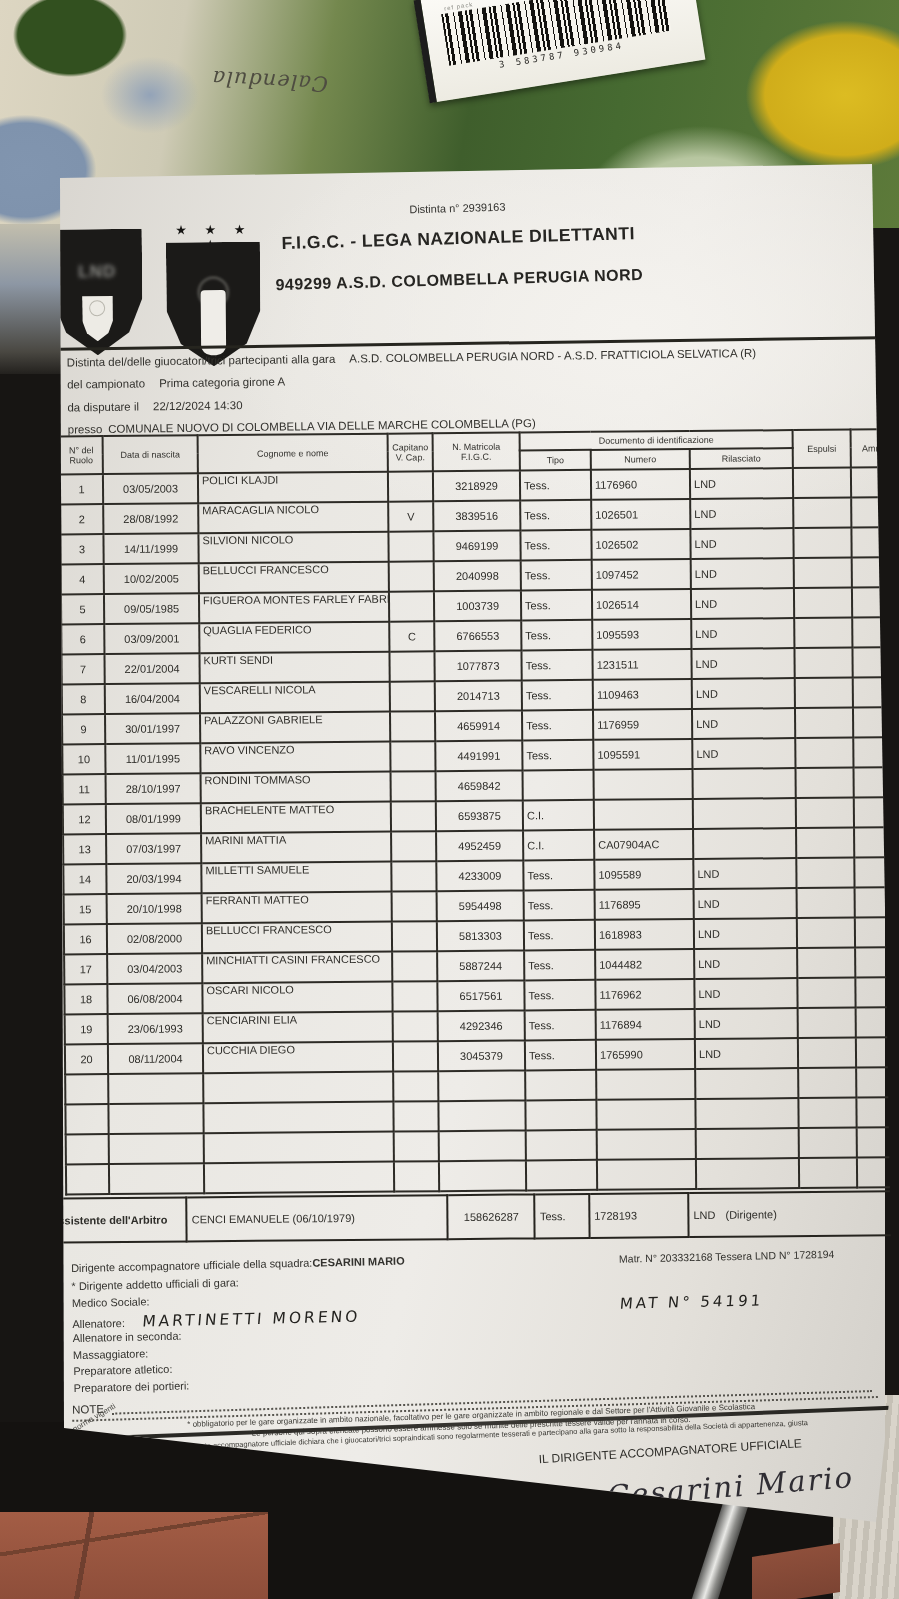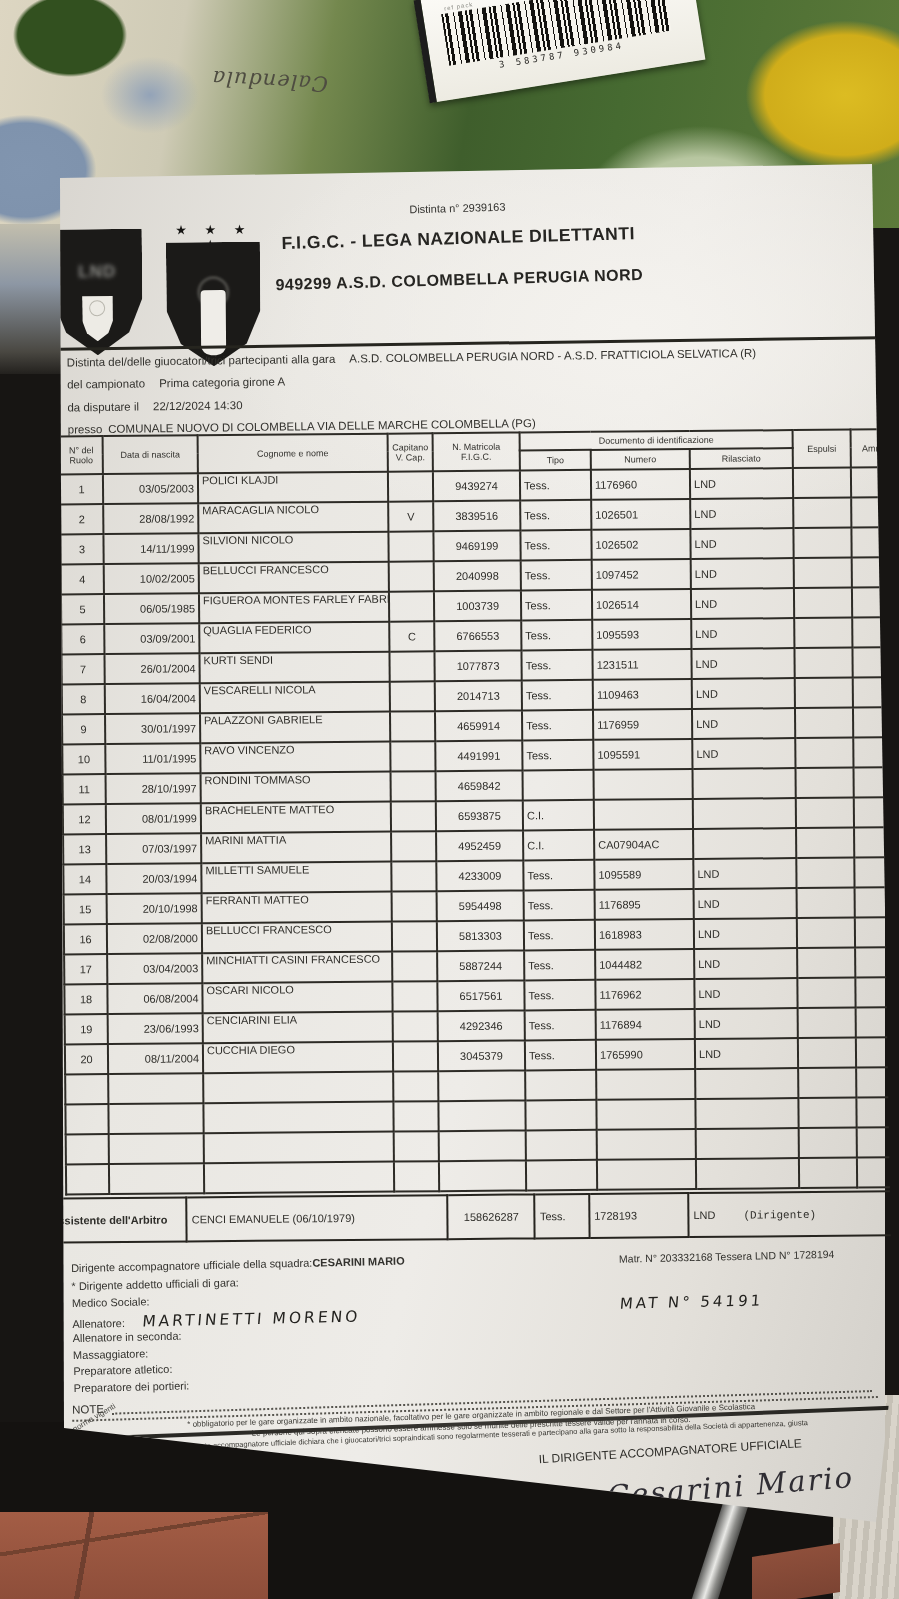--- a/index.html
+++ b/index.html
@@ -87,37 +87,37 @@
   table.roster{position:absolute;left:0;top:272px;width:873px;
     border-collapse:collapse;table-layout:fixed;}
   table.roster th,table.roster td{border:2px solid #2d2b26;padding:0 3px;overflow:hidden;
     white-space:nowrap;font-weight:normal;}
   table.roster th{font-size:9px;text-align:center;white-space:pre-line;line-height:1.15;color:#33322e;}
   table.roster td{font-size:11px;color:#2e2d29;}
   table.roster .c-idx,table.roster th.h-idx{border:none;background:transparent;
     text-align:right;font-size:10px;color:#45443f;padding-right:5px;}
   tr.hrow1{height:18px;} tr.hrow2{height:20px;} tr.drow{height:30px;}
   td.c-n{text-align:center;}
-  td.c-dob{text-align:right;}
+  td.c-dob{text-align:center;}
   td.c-name{vertical-align:top;font-size:10.5px;padding-top:1px;}
   td.c-cap{text-align:center;}
   td.c-matricola{text-align:center;}
   td.c-tipo{padding-left:6px;}
   td.c-numero{padding-left:8px;}
   td.c-rilasciato{padding-left:10px;}
 
   
   table.assist{position:absolute;left:0;top:1034px;width:853px;
     border-collapse:collapse;table-layout:fixed;}
   table.assist td{border:2.5px solid #26241f;font-size:11px;color:#2e2d29;
     padding:0 4px;white-space:nowrap;overflow:hidden;height:42px;}
   td.a-label{font-weight:bold;white-space:pre-line;font-size:11px;padding-left:12px;}
   td.a-matr{text-align:center;}
   td.a-tipo{padding-left:6px;}
-  .role-note{margin-left:28px;font-family:Liberation Mono, monospace;}
+  .role-note{margin-left:10px;}
 
   
   .officials{position:absolute;left:26px;top:1086px;width:815px;font-size:11px;
     color:#33322e;transform:rotate(-0.8deg);}
   .officials .ol{position:absolute;left:0;white-space:nowrap;}
   .off-right{position:absolute;left:548px;white-space:nowrap;font-size:10.5px;}
   .hand{font-family:"DejaVu Sans",sans-serif;font-weight:500;letter-spacing:3px;
     transform:skewX(-6deg);display:inline-block;font-size:15px;color:#23221f;}
   .hand-big{font-size:15.5px;}
 
@@ -234,21 +234,21 @@
             <th>Rilasciato</th>
           </tr>
         </thead>
         <tbody>
             <tr class="drow">
               <td class="c-idx">1</td>
               <td class="c-n">1</td>
               <td class="c-dob">03/05/2003</td>
               <td class="c-name">POLICI KLAJDI</td>
               <td class="c-cap"></td>
-              <td class="c-matricola">9439274</td>
+              <td class="c-matricola">3218929</td>
               <td class="c-tipo">Tess.</td>
               <td class="c-numero">1176960</td>
               <td class="c-rilasciato">LND</td>
               <td class="c-espulsi"></td>
               <td class="c-ammoniti"></td>
             </tr>
             <tr class="drow">
               <td class="c-idx">2</td>
               <td class="c-n">2</td>
               <td class="c-dob">28/08/1992</td>
@@ -283,21 +283,21 @@
               <td class="c-matricola">2040998</td>
               <td class="c-tipo">Tess.</td>
               <td class="c-numero">1097452</td>
               <td class="c-rilasciato">LND</td>
               <td class="c-espulsi"></td>
               <td class="c-ammoniti"></td>
             </tr>
             <tr class="drow">
               <td class="c-idx">5</td>
               <td class="c-n">5</td>
-              <td class="c-dob">06/05/1985</td>
+              <td class="c-dob">09/05/1985</td>
               <td class="c-name">FIGUEROA MONTES FARLEY FABRICIO</td>
               <td class="c-cap"></td>
               <td class="c-matricola">1003739</td>
               <td class="c-tipo">Tess.</td>
               <td class="c-numero">1026514</td>
               <td class="c-rilasciato">LND</td>
               <td class="c-espulsi"></td>
               <td class="c-ammoniti"></td>
             </tr>
             <tr class="drow">
@@ -309,21 +309,21 @@
               <td class="c-matricola">6766553</td>
               <td class="c-tipo">Tess.</td>
               <td class="c-numero">1095593</td>
               <td class="c-rilasciato">LND</td>
               <td class="c-espulsi"></td>
               <td class="c-ammoniti"></td>
             </tr>
             <tr class="drow">
               <td class="c-idx">7</td>
               <td class="c-n">7</td>
-              <td class="c-dob">26/01/2004</td>
+              <td class="c-dob">22/01/2004</td>
               <td class="c-name">KURTI SENDI</td>
               <td class="c-cap"></td>
               <td class="c-matricola">1077873</td>
               <td class="c-tipo">Tess.</td>
               <td class="c-numero">1231511</td>
               <td class="c-rilasciato">LND</td>
               <td class="c-espulsi"></td>
               <td class="c-ammoniti"></td>
             </tr>
             <tr class="drow">

